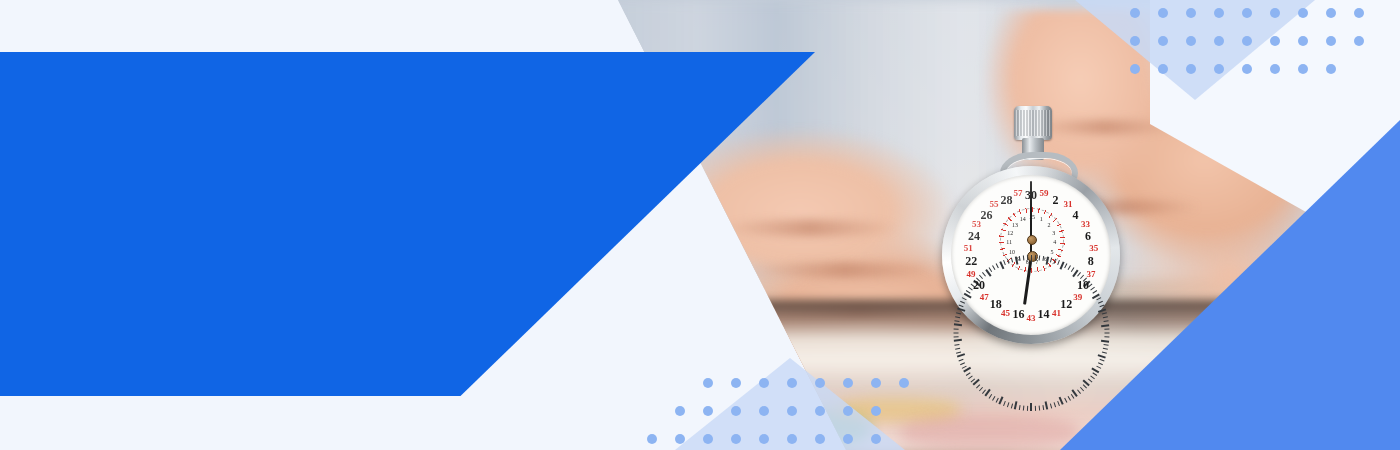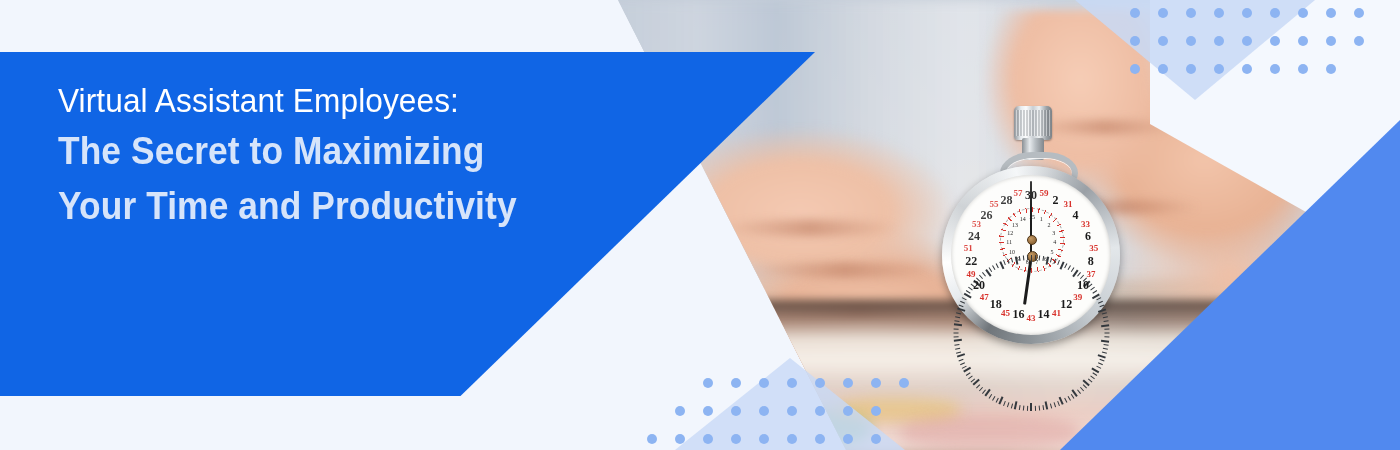--- a/index.html
+++ b/index.html
@@ -828,19 +828,14 @@
       <div class="dot" style="left: 703px; top: 434px;"></div>
       <div class="dot" style="left: 731px; top: 434px;"></div>
       <div class="dot" style="left: 759px; top: 434px;"></div>
       <div class="dot" style="left: 787px; top: 434px;"></div>
       <div class="dot" style="left: 815px; top: 434px;"></div>
       <div class="dot" style="left: 843px; top: 434px;"></div>
       <div class="dot" style="left: 871px; top: 434px;"></div>
     </div>
 
   <div class="blue-panel"></div>
-  <div class="headline">
-    <p class="hl-line l1">Virtual Assistant Employees:</p>
-    <p class="hl-line l2">The Secret to Maximizing</p>
-    <p class="hl-line l3">Your Time and Productivity</p>
-  </div>
 
 </div>
 
 </body></html>

